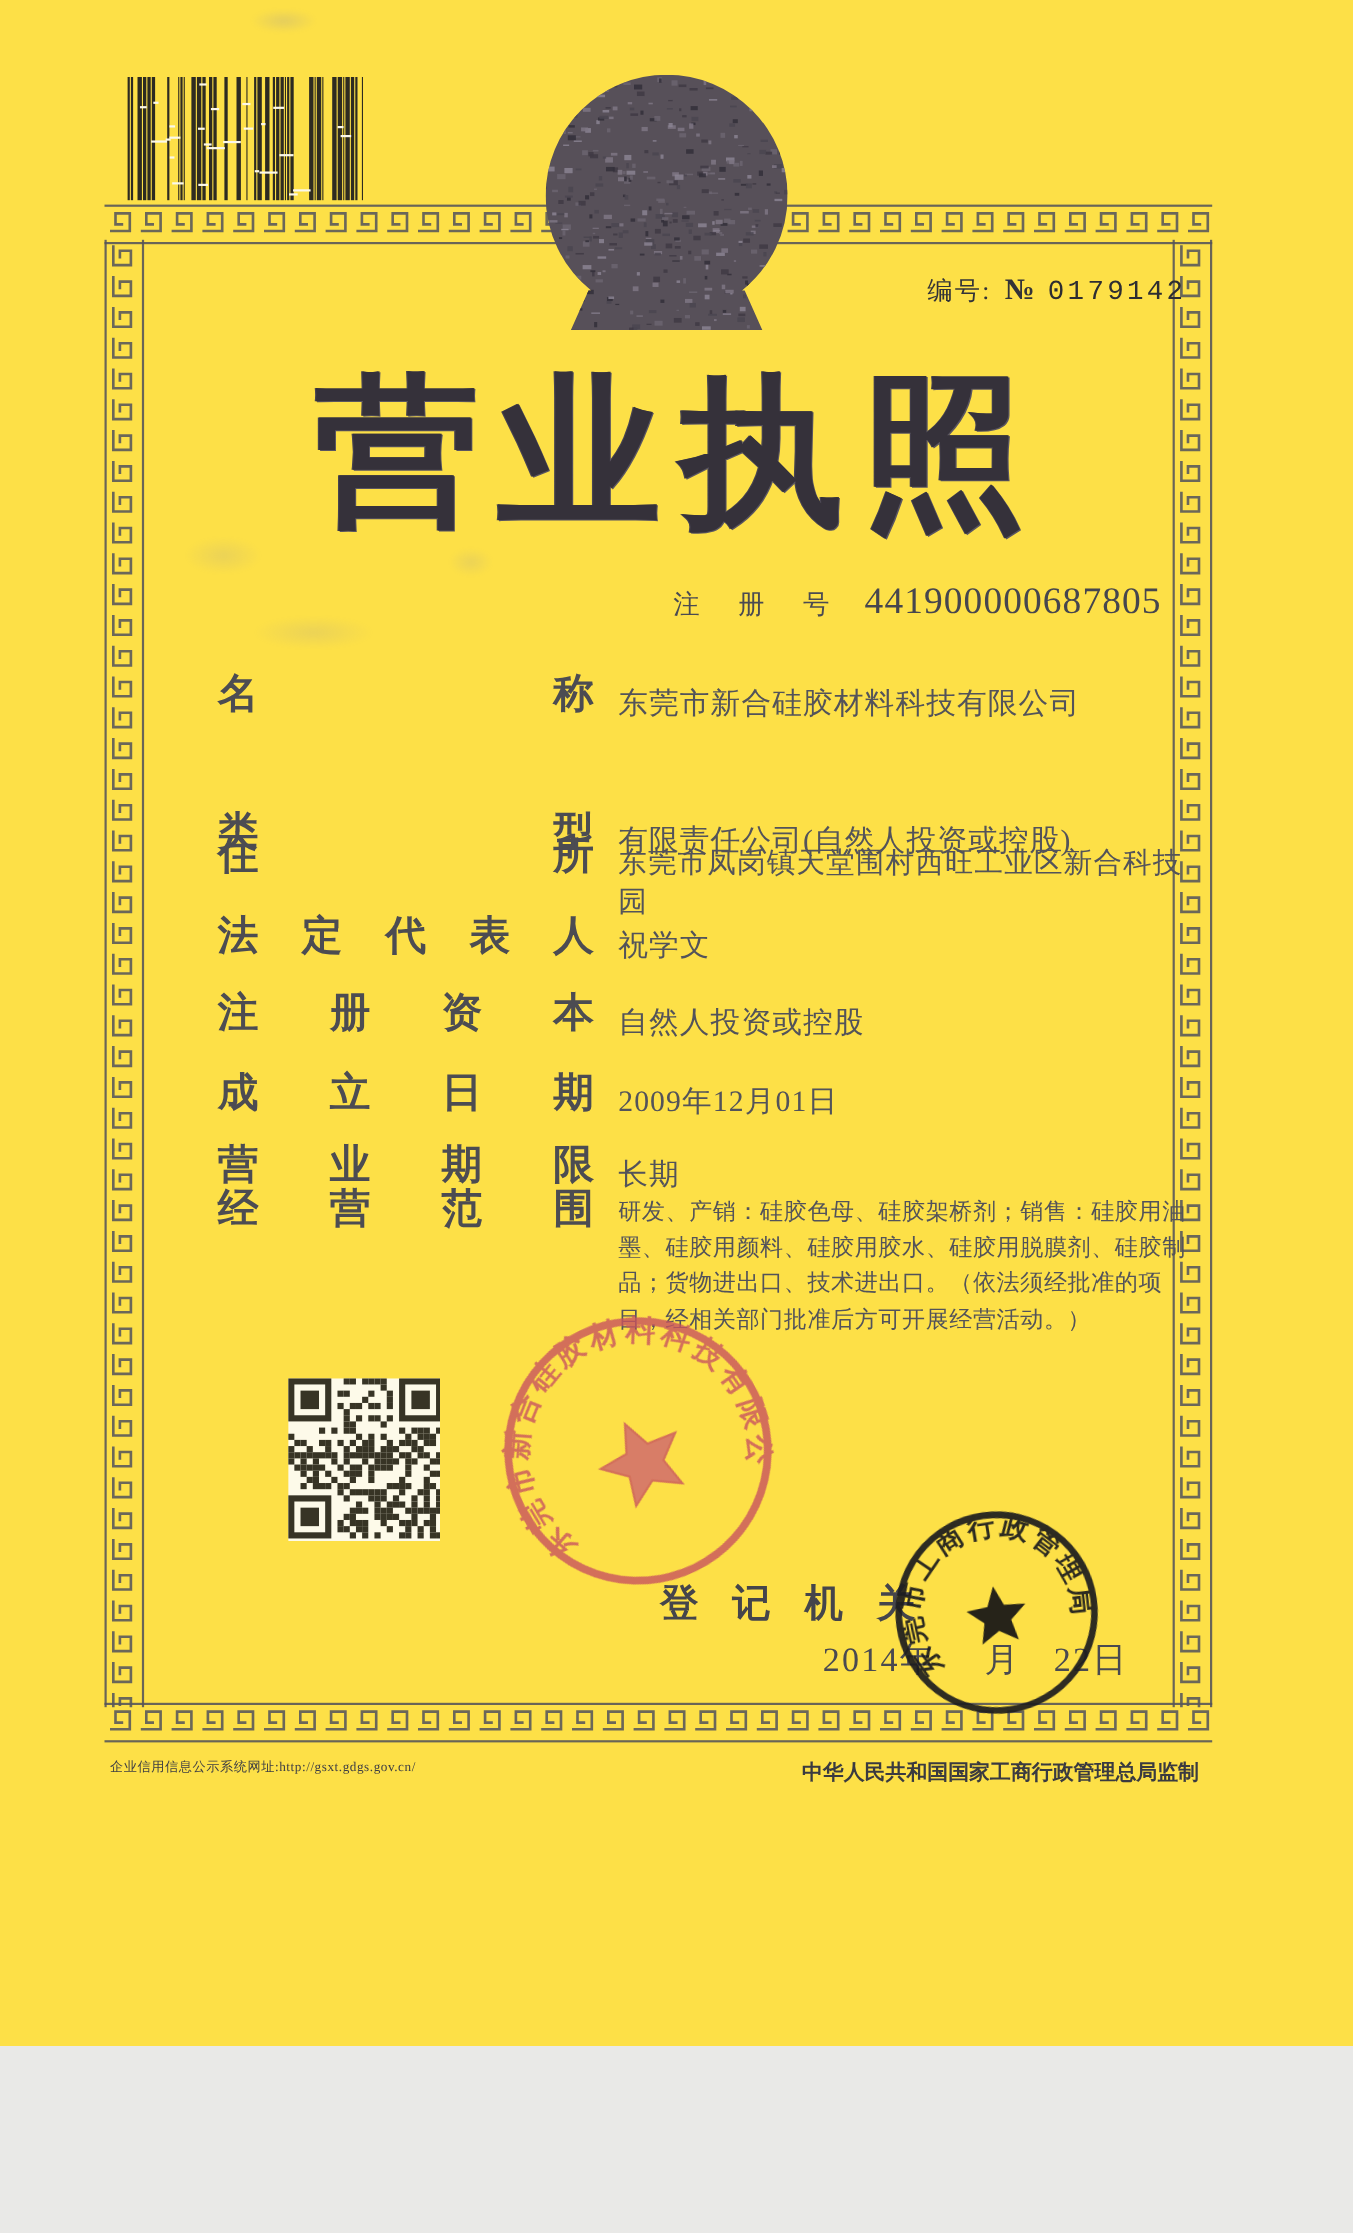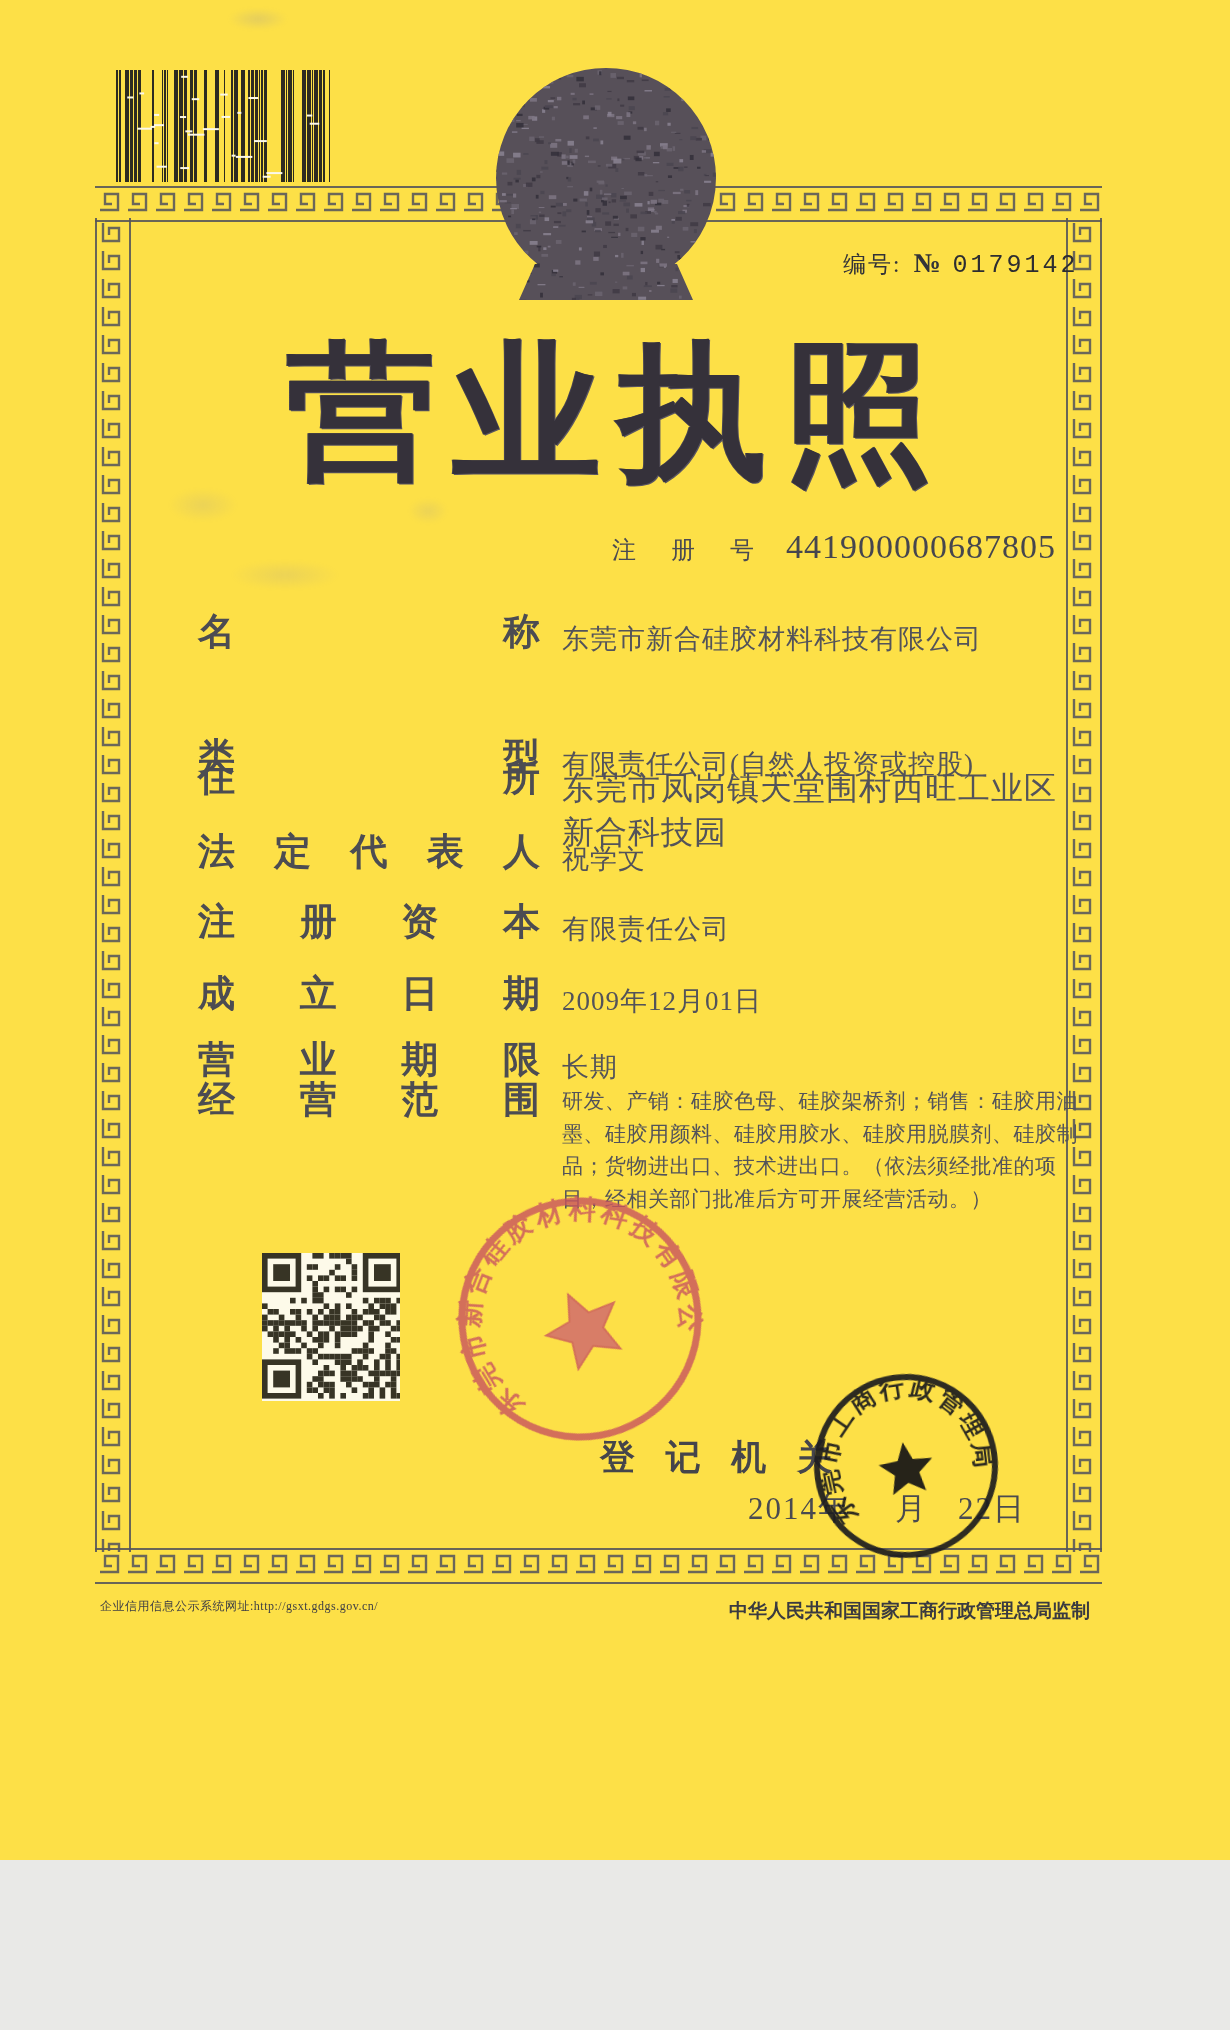--- a/index.html
+++ b/index.html
@@ -39,21 +39,21 @@
   .regno .val{ margin-left:32px; font-size:34px; color:#46464e; letter-spacing:1px; }
   
   .fields{ position:absolute; left:198px; top:0; width:882px; z-index:2; }
   .row{ position:absolute; left:0; display:flex; align-items:flex-start; width:882px; }
   .row .lbl{ flex:0 0 342px; font-size:37px; font-weight:600; color:#4c4c52;
     text-align:justify; text-align-last:justify; text-justify:inter-character; line-height:1.1; filter:blur(.3px); }
   .row .val{ margin-left:22px; margin-top:9px; font-size:27px; color:#53535a; letter-spacing:1px; filter:blur(.2px); }
   .row.r1{ top:612px; } .row.r2{ top:707px;margin-top:30px; } .row.r3{ top:758px;justify-content:flex-end; }
   .row.r4{ top:832px; } .row.r5{ top:902px; } .row.r6{ top:974px; }
   .row.r7{ top:1022px;margin-top:18px; } .row.r8{ top:1080px; }
-  .row.r3 .val{ font-size:32px; }
+  .row.r3 .val{ font-size:26px; }
   .row.r8 .val{ width:566px; font-size:21px; line-height:1.55; margin-top:5px; letter-spacing:0.5px; }
   
   .qr{ position:absolute; left:262px; top:1253px; z-index:2; opacity:.9; }
   .seal-red{ position:absolute; left:443px; top:1182px; z-index:4; transform:rotate(-26deg); opacity:.8; filter:blur(.4px); }
   .seal-black{ position:absolute; left:806px; top:1366px; z-index:4; transform:rotate(-8deg); opacity:.92; filter:blur(.3px); }
   
   .registry{ position:absolute; left:600px; top:1434px; z-index:2; }
   .registry .lbl{ width:232px; font-size:35px; font-weight:600; color:#45454b;
     text-align:justify; text-align-last:justify; text-justify:inter-character; filter:blur(.3px); }
   .dateline{ position:absolute; left:748px; top:1488px; z-index:2; display:flex; align-items:baseline;
@@ -1125,21 +1125,21 @@
     <div class="row r3">
       <span class="lbl">住所</span>
       <span class="val">东莞市凤岗镇天堂围村西旺工业区新合科技园</span>
     </div>
     <div class="row r4">
       <span class="lbl">法定代表人</span>
       <span class="val">祝学文</span>
     </div>
     <div class="row r5">
       <span class="lbl">注册资本</span>
-      <span class="val">有限责任公司</span>
+      <span class="val">自然人投资或控股</span>
     </div>
     <div class="row r6">
       <span class="lbl">成立日期</span>
       <span class="val">2009年12月01日</span>
     </div>
     <div class="row r7">
       <span class="lbl">营业期限</span>
       <span class="val">长期</span>
     </div>
     <div class="row r8">

